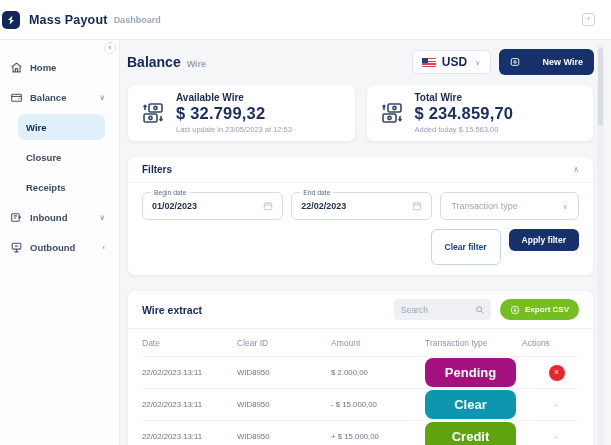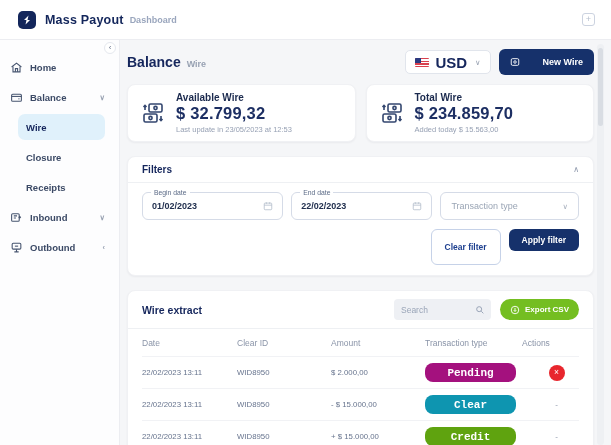--- a/index.html
+++ b/index.html
@@ -2,21 +2,21 @@
 <html><head>
 <meta charset="utf-8">
 <style>
   * { margin:0; padding:0; box-sizing:border-box; }
   html,body { background:#e8e9ec; }
   body { font-family:"Liberation Sans", sans-serif; }
   .app { position:relative; width:611px; height:445px; background:#f5f6f8; overflow:hidden; margin:0 auto; }
 
   
   .topbar { position:relative; height:40px; background:#ffffff; border-bottom:1px solid #ecedf1;
-            display:flex; align-items:center; padding-left:18px; z-index:5; }
+            display:flex; align-items:center; padding-left:2px; z-index:5; }
   .logo { width:18px; height:18px; border-radius:5px; background:#13265B; display:flex; align-items:center; justify-content:center; }
   .brand { margin-left:9px; font-size:12.5px; font-weight:800; color:#13265B; letter-spacing:.2px; }
   .brand-suffix { margin-left:6px; font-size:9px; font-weight:600; color:#9aa6bd; }
   .win-icon { position:absolute; right:16px; top:13px; width:13px; height:13px; border:1.5px solid #ccd3e0;
               border-radius:3px; color:#b7c0cf; font-size:9px; line-height:10px; text-align:center; background:#fff; cursor:pointer; }
 
   
   .body { display:flex; height:405px; position:relative; }
 
   
@@ -36,21 +36,21 @@
 
   .page-head { height:44px; display:flex; align-items:center; }
   .page-title { font-size:14px; font-weight:800; color:#15265c; }
   .page-subtitle { font-size:9px; font-weight:600; color:#98a2b3; margin-left:6px; margin-top:3px; }
   .head-right { margin-left:auto; display:flex; align-items:center; gap:8px; }
   .currency-select { height:24px; background:#fff; border:1px solid #e1e5ec; border-radius:5px;
                      display:flex; align-items:center; gap:6px; padding:0 9px; cursor:pointer; }
   .flag { width:14px; height:9px; border-radius:1px; position:relative; overflow:hidden;
           background:repeating-linear-gradient(#d9414f 0 1.3px,#fff 1.3px 2.6px); }
   .flag::before { content:""; position:absolute; left:0; top:0; width:6px; height:5px; background:#2b3a80; }
-  .currency-label { font-size:15px; font-weight:800; color:#15265c; }
+  .currency-label { font-size:12px; font-weight:800; color:#15265c; }
   .currency-chev { font-size:7.5px; color:#9aa3b3; margin-left:2px; }
   .btn-newwire { height:26px; background:#16316B; border-radius:6px; border:none; color:#fff;
                  font-size:9px; font-weight:800; display:flex; align-items:center; gap:23px; padding:0 11px; cursor:pointer;
                  font-family:"Liberation Sans", sans-serif; }
 
   .cards-row { display:flex; gap:10px; }
   .sum-card { flex:1; background:#fff; border:1px solid #f0f1f4; border-radius:8px; box-shadow:0 1px 2px rgba(16,24,40,.05);
               height:58px; display:flex; align-items:center; gap:11px; padding:0 13px; }
   .sum-card .ic { width:24px; height:24px; color:#33466f; flex-shrink:0; }
   .sum-title { font-size:10px; font-weight:800; color:#1b2a4e; }
@@ -90,22 +90,22 @@
   .search-box .sic { margin-left:auto; width:10px; height:10px; color:#9aa5b8; }
   .btn-export { height:21px; background:#74BE21; border:none; border-radius:11px; color:#fff;
                 font-size:8px; font-weight:800; display:flex; align-items:center; gap:5px; padding:0 10px; cursor:pointer;
                 font-family:"Liberation Sans", sans-serif; }
 
   .table { padding:0 14px; border-top:1px solid #eef0f3; }
   .trow { display:grid; grid-template-columns:95px 94px 94px 91px 1fr; align-items:center; }
   .thead { height:27px; color:#8a94a8; font-size:8.5px; }
   .drow { height:32px; border-top:1px solid #f1f2f5; font-size:7.8px; color:#67748e; }
   .drow:first-of-type { border-top:none; }
-  .pill { width:91px; height:19px; border-radius:8px; color:#fff; font-size:11px; font-weight:700;
-          display:flex; align-items:center; justify-content:center;font-family:Liberation Mono, monospace; }
+  .pill { width:91px; height:29px; border-radius:8px; color:#fff; font-size:13px; font-weight:700;
+          display:flex; align-items:center; justify-content:center; }
   .cell-actions { display:flex; justify-content:center; padding-left:18px; }
   .btn-cancel { width:16px; height:16px; border-radius:50%; background:#E8262D; border:none; color:#fff;
                 font-size:8.5px; line-height:15px; text-align:center; cursor:pointer; padding:0;
                 font-family:"Liberation Sans", sans-serif; }
   .action-dash { color:#8a94a8; font-size:8px; }
 
   
   .scroll-track { position:absolute; right:7px; top:4px; bottom:0; width:7px; background:#eef0f3; border-radius:4px; }
   .scroll-thumb { position:absolute; top:4px; left:1px; width:5px; height:78px; background:#d9dde3; border-radius:3px; cursor:pointer; }
 

